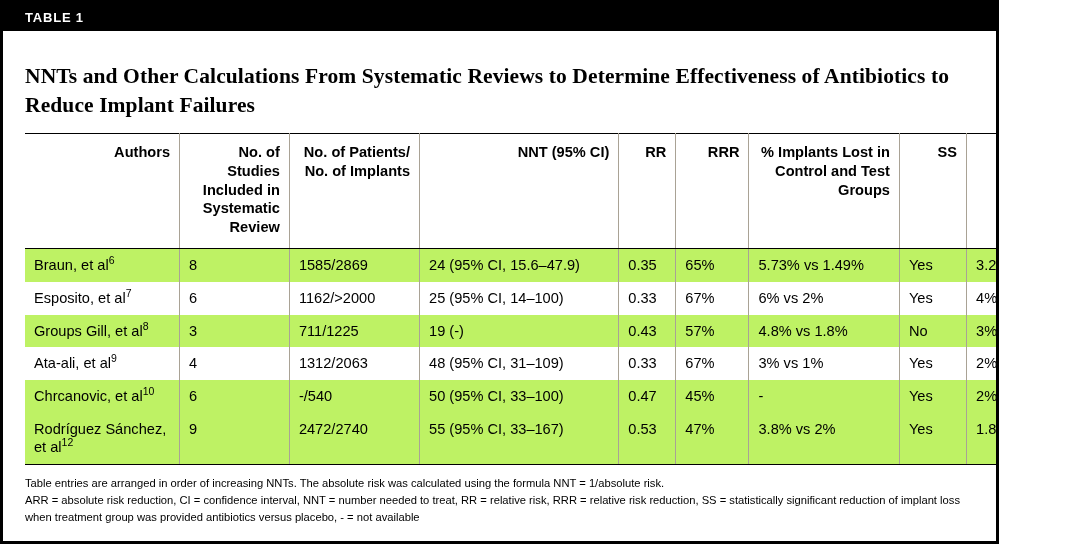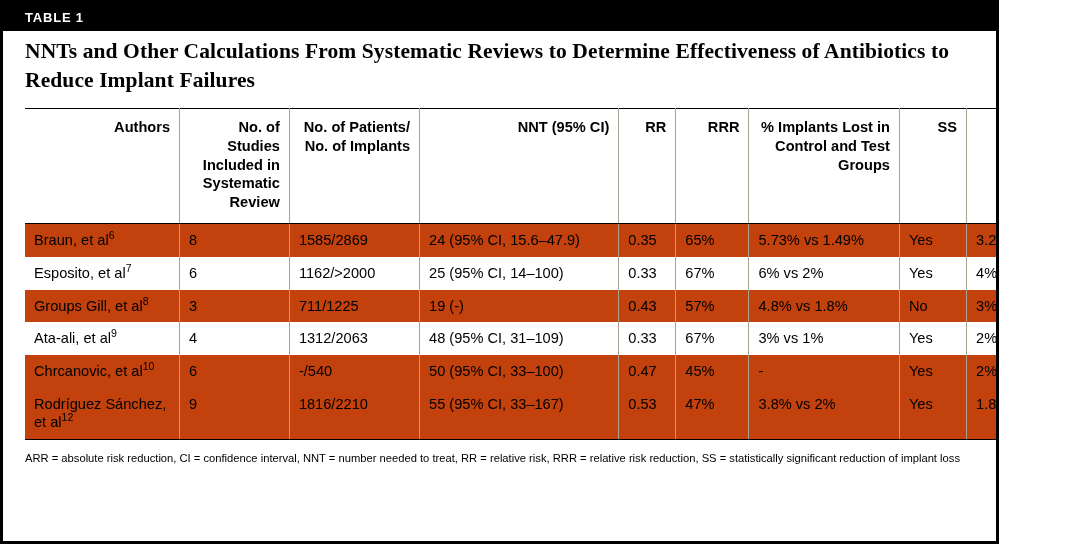--- a/index.html
+++ b/index.html
@@ -33,21 +33,21 @@
   }
   .content {
     padding: 0 22px;
   }
   .title {
     font-family: "Liberation Serif", serif;
     font-weight: bold;
     font-size: 21.5px;
     line-height: 1.33;
     color: #000000;
-    margin-top: 6px;
+    margin-top: 31px;
     margin-bottom: 14px;
     letter-spacing: 0.1px;
   }
   table.data {
     border-collapse: collapse;
     width: 1023px;
     table-layout: fixed;
   }
   table.data th, table.data td {
     text-align: left;
@@ -64,21 +64,21 @@
   table.data thead th {
     font-weight: bold;
     border-top: 1.5px solid #000000;
     border-bottom: 1.5px solid #000000;
     padding-top: 9px;
     padding-bottom: 9px;
     height: 96px;
     text-align: right;
   }
   table.data tbody tr.shade td {
-    background: #c2410c;
+    background: #bef264;
   }
   table.data tbody tr.plain td {
     background: #ffffff;
   }
   table.data tbody tr:last-child td {
     border-bottom: 1.5px solid #000000;
   }
   table.data tbody td {
     height: 18px;
   }
@@ -196,29 +196,31 @@
           <td>50 (95% CI, 33–100)</td>
           <td>0.47</td>
           <td>45%</td>
           <td>-</td>
           <td>Yes</td>
           <td>2%</td>
         </tr>
         <tr class="shade">
           <td><span>Rodríguez Sánchez, et al</span><sup>12</sup></td>
           <td>9</td>
-          <td>1816/2210</td>
+          <td>2472/2740</td>
           <td>55 (95% CI, 33–167)</td>
           <td>0.53</td>
           <td>47%</td>
           <td>3.8% vs 2%</td>
           <td>Yes</td>
           <td>1.8%</td>
         </tr>
       </tbody>
     </table>
 
     <div class="footnotes">
+      <div>Table entries are arranged in order of increasing NNTs. The absolute risk was calculated using the formula NNT = 1/absolute risk.</div>
       <div>ARR = absolute risk reduction, CI = confidence interval, NNT = number needed to treat, RR = relative risk, RRR = relative risk reduction, SS = statistically significant reduction of implant loss</div>
+      <div>when treatment group was provided antibiotics versus placebo, - = not available</div>
     </div>
 
   </div>
 </div>
 
 </body></html>

